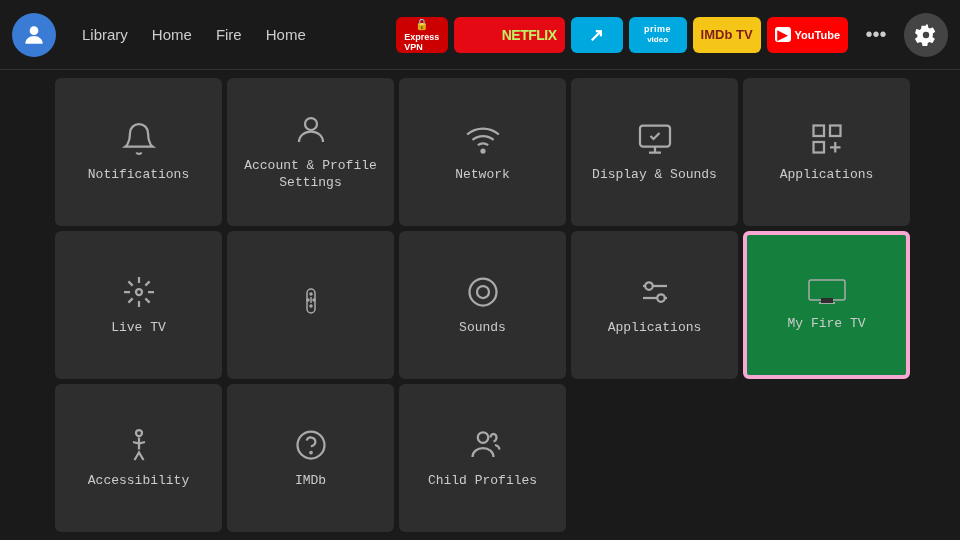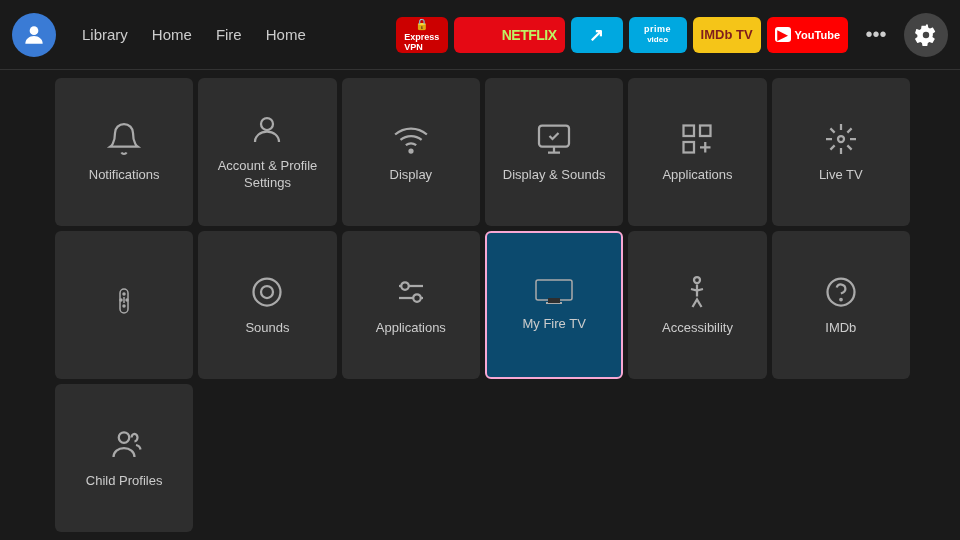--- a/index.html
+++ b/index.html
@@ -85,40 +85,41 @@
       border: none;
       color: #fff;
       cursor: pointer;
       display: flex; align-items: center; justify-content: center;
     }
 
     
     .grid-area {
       padding: 8px 50px 8px 55px;
       display: grid;
-      grid-template-columns: repeat(6, 1fr);
+      grid-template-columns: repeat(5, 1fr);
       grid-template-rows: repeat(3, 1fr);
       gap: 5px;
       height: calc(540px - 70px);
+      font-family: Liberation Mono, monospace;
     }
     .grid-item {
       background: #2e2e2e;
       border-radius: 6px;
       display: flex;
       flex-direction: column;
       align-items: center;
       justify-content: center;
       cursor: pointer;
       gap: 10px;
       padding: 10px;
       transition: background 0.15s;
     }
     .grid-item.selected {
-      border: 2px solid #f9a8d4;
-      background: #0c4a6e;
+      border: 4px solid #f9a8d4;
+      background: #15803d;
     }
     .grid-item .icon {
       color: #ccc;
       display: flex;
       align-items: center;
       justify-content: center;
     }
     .grid-item .label {
       font-size: 13px;
       color: #ccc;
@@ -192,21 +193,21 @@
 
   <div class="grid-item">
     <div class="icon">
       <svg width="36" height="36" viewBox="0 0 24 24" fill="none" stroke="#aaa" stroke-width="1.5">
         <path d="M5 12.55a11 11 0 0 1 14.08 0"></path>
         <path d="M1.42 9a16 16 0 0 1 21.16 0"></path>
         <path d="M8.53 16.11a6 6 0 0 1 6.95 0"></path>
         <circle cx="12" cy="20" r="1" fill="#aaa"></circle>
       </svg>
     </div>
-    <div class="label">Display</div>
+    <div class="label">Network</div>
   </div>
 
   <div class="grid-item">
     <div class="icon">
       <svg width="36" height="36" viewBox="0 0 24 24" fill="none" stroke="#aaa" stroke-width="1.5">
         <rect x="2" y="3" width="20" height="14" rx="2"></rect>
         <path d="M8 21h8M12 17v4"></path>
         <path d="M9 10l2 2 4-4" stroke="#aaa" stroke-width="1.5"></path>
       </svg>
     </div>

